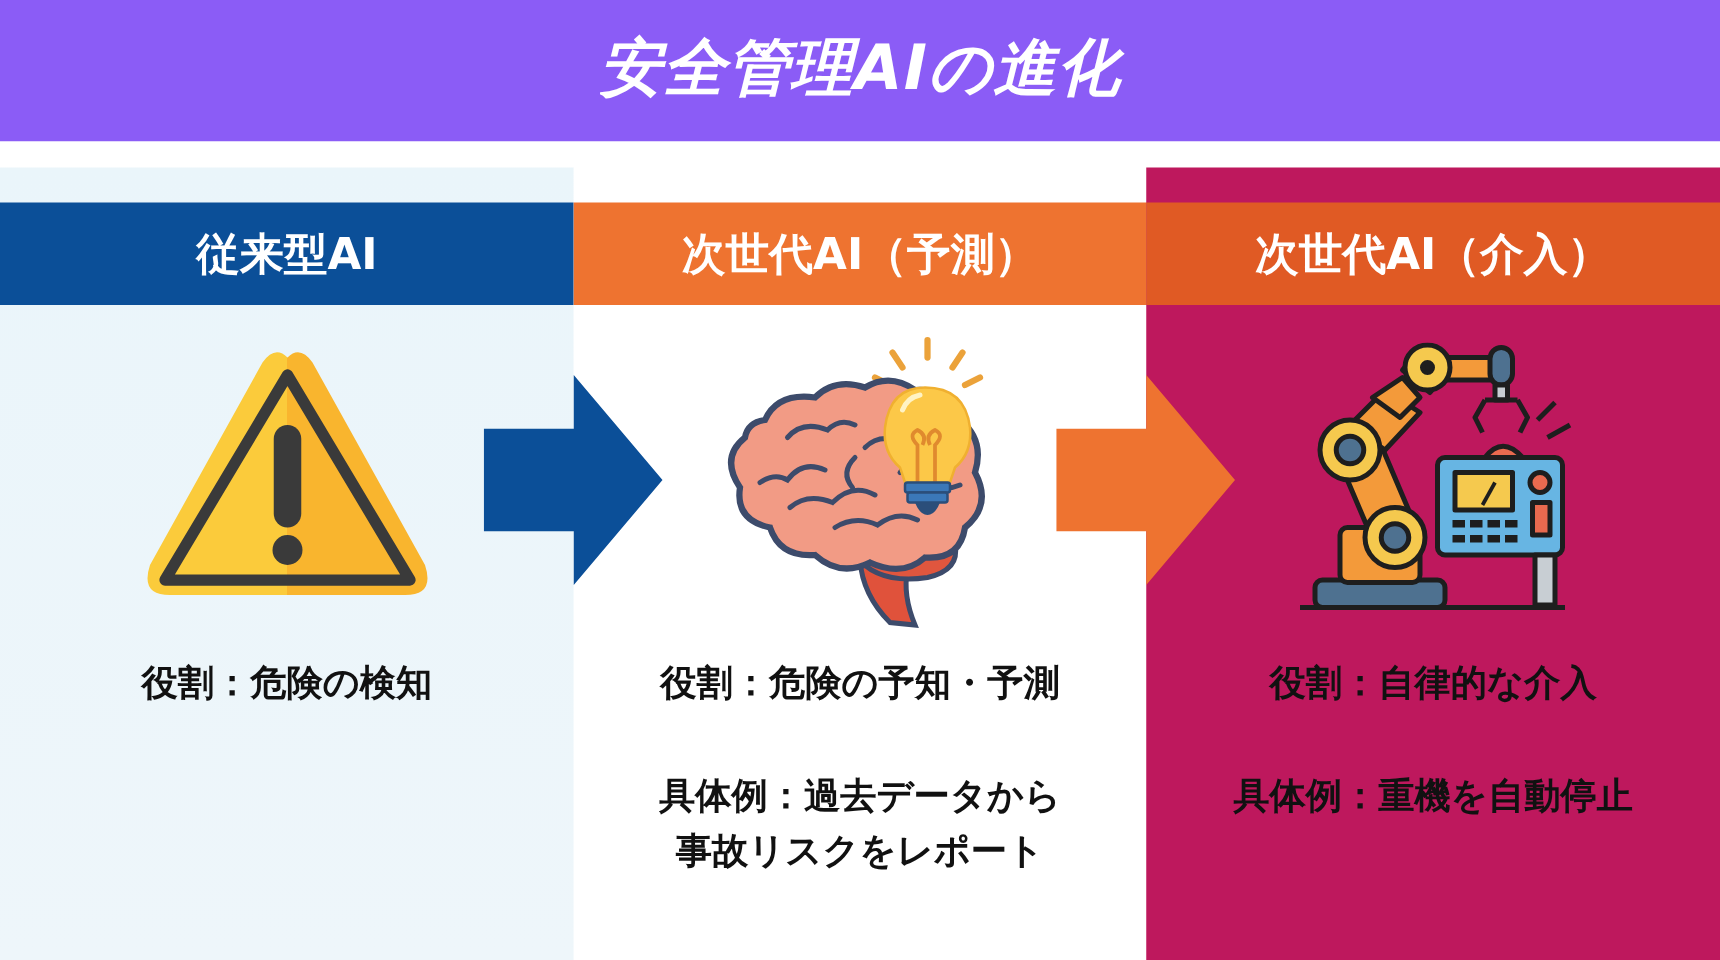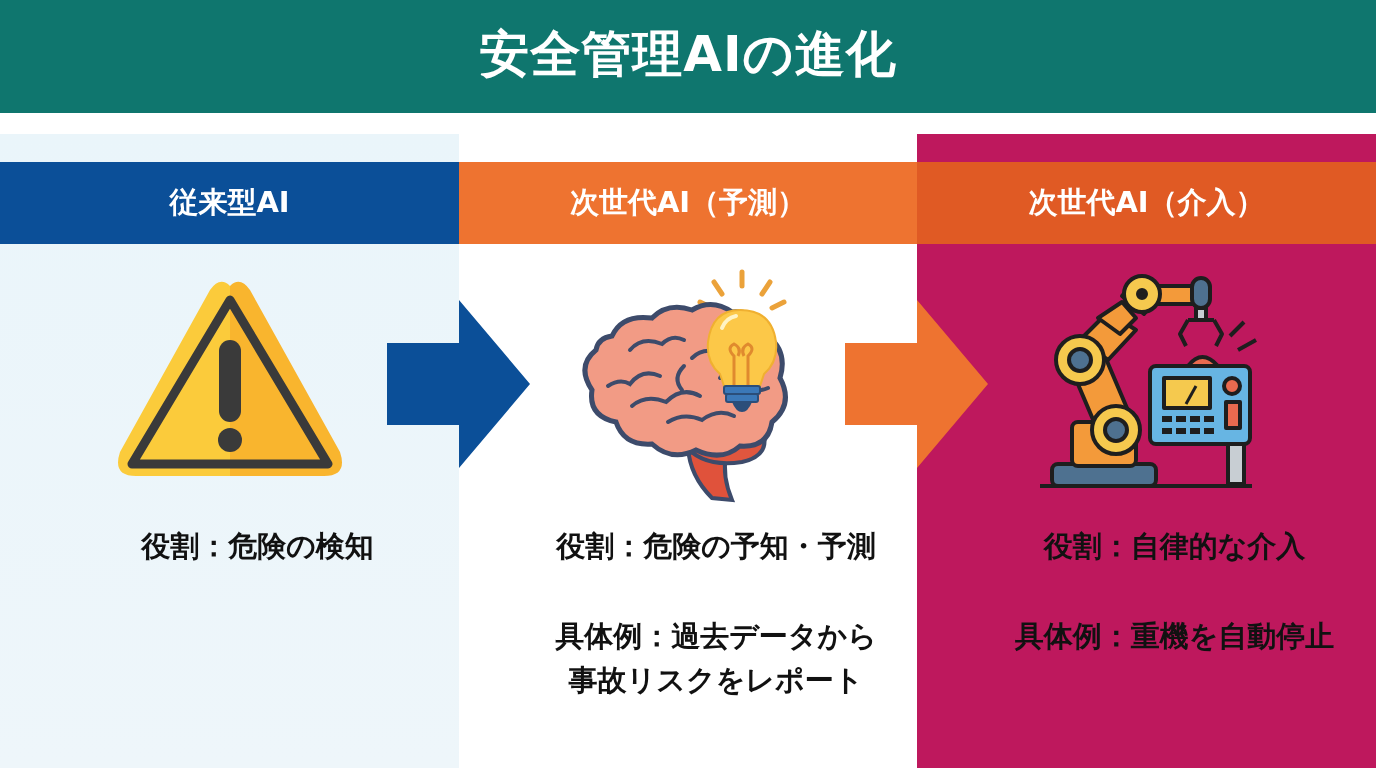--- a/index.html
+++ b/index.html
@@ -4,44 +4,44 @@
   <style>
     * { margin: 0; padding: 0; box-sizing: border-box; }
     html, body { width: 1376px; height: 768px; overflow: hidden; }
     body {
       position: relative;
       font-family: "DejaVu Sans", "Liberation Sans", sans-serif;
       background: #ffffff;
     }
     .title-bar {
       position: absolute; left: 0; top: 0; width: 1376px; height: 113px;
-      background: #0f766e;
-      display: flex; align-items: center; justify-content: center;
+      background: #8b5cf6;
+      display: flex; align-items: center; justify-content: center; font-style: italic;
     }
     .title-text {
       color: #ffffff; font-size: 50px; font-weight: bold; letter-spacing: 1px;
       margin-top: -4px;
     }
     .col {
       position: absolute; top: 134px; height: 634px;
     }
     .col-1 { left: 0; width: 459px; background: linear-gradient(#EAF5FA, #EEF6FA); }
     .col-2 { left: 459px; width: 458px; background: #ffffff; }
     .col-3 { left: 917px; width: 459px; background: #be185d; }
     .col-header {
       position: absolute; top: 28px; left: 0; width: 100%; height: 82px;
       display: flex; align-items: center; justify-content: center;
-      color: #ffffff; font-size: 29px; font-weight: bold;
+      color: #ffffff; font-size: 35px; font-weight: bold;
     }
     .col-1 .col-header { background: #0B4F98; }
     .col-2 .col-header { background: #EE7330; }
     .col-3 .col-header { background: #E05A24; }
     .col-body {
       position: absolute; top: 392px; left: 0; width: 100%;
-      text-align: center; color: #111111; font-weight: bold; font-size: 29px; margin-left: 28px;
+      text-align: center; color: #111111; font-weight: bold; font-size: 29px;
     }
     .role-line { display: block; line-height: 40px; }
     .example-line { display: block; margin-top: 48px; line-height: 44px; }
     .icon { position: absolute; }
     .arrow { position: absolute; top: 298px; }
   </style>
 </head>
 <body>
 
 <div class="title-bar">

